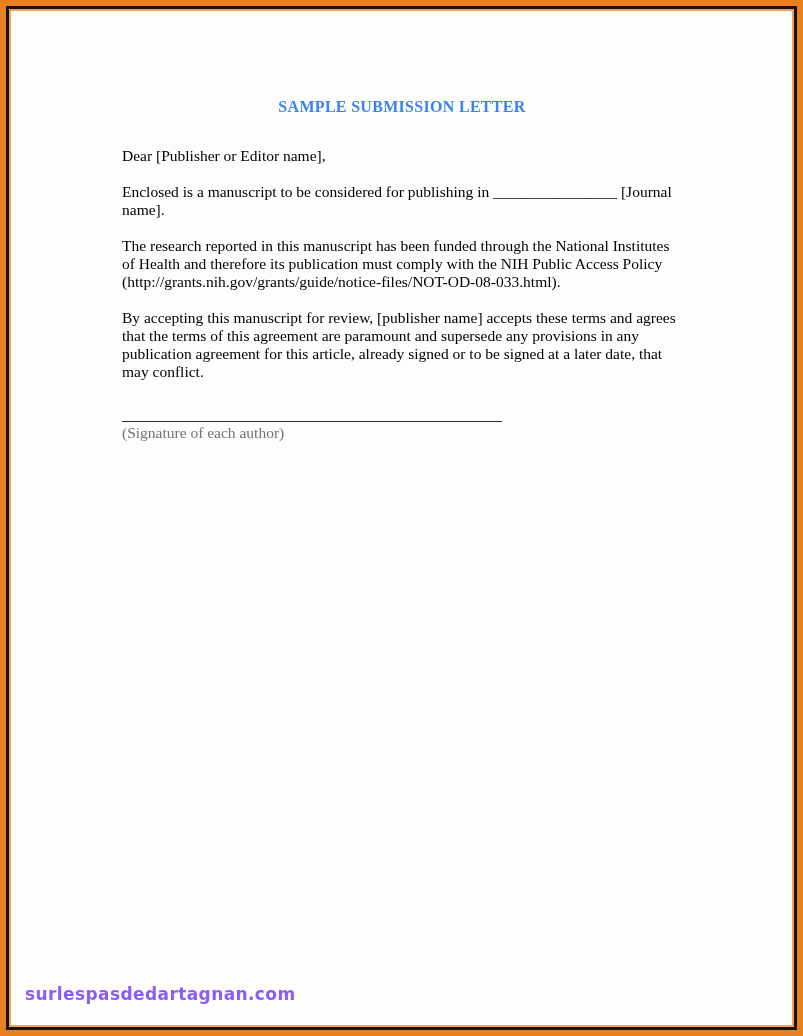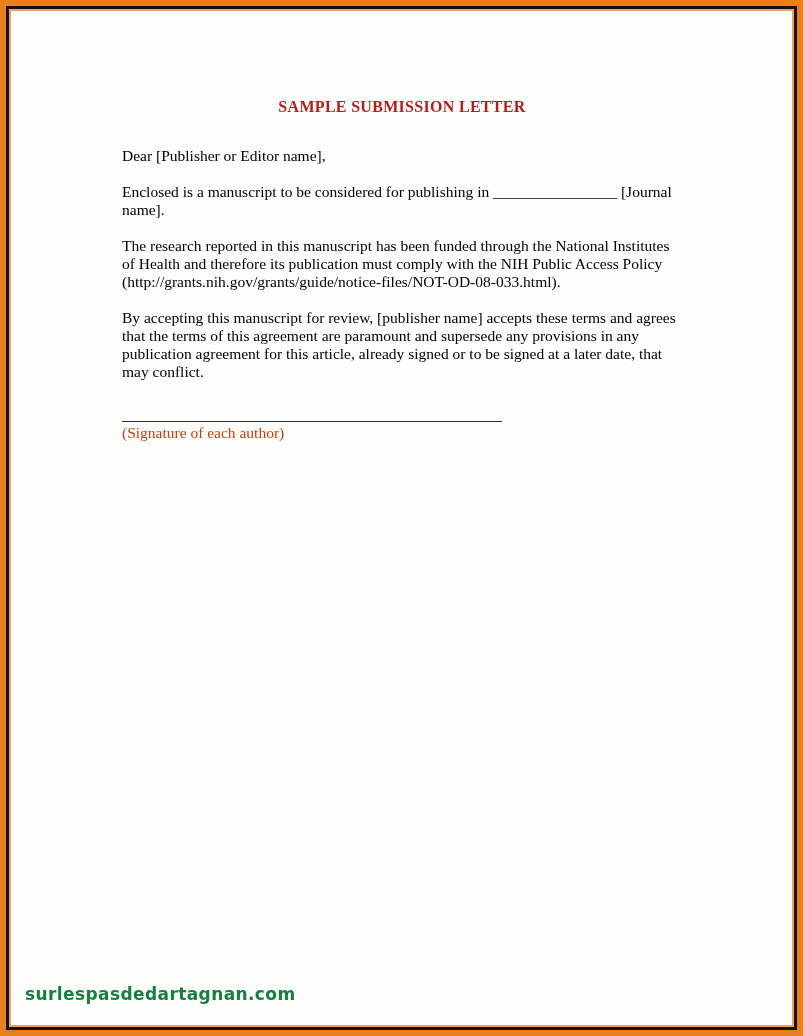--- a/index.html
+++ b/index.html
@@ -29,50 +29,50 @@
     width: 560px;
     padding-top: 87px;
     color: #272727;
   }
   .doc-title {
     font-size: 16px;
     line-height: 18px;
     font-weight: bold;
     text-align: center;
     letter-spacing: 0.3px;
-    color: #b91c1c;
+    color: #3b82f6;
     margin-bottom: 31px;
   }
   .para {
     font-size: 15.5px;
     line-height: 18px;
     white-space: pre-line;
     margin-bottom: 18px;
     color: #000000;
   }
   .signature-block { margin-top: 40px; }
   .signature-line {
     width: 380px;
     height: 0;
     border-bottom: 1.5px solid #2c2c2c;
     margin-bottom: 2px;
   }
   .signature-caption {
     font-size: 15.5px;
     line-height: 18px;
-    color: #c2410c;
+    color: #737373;
   }
   .watermark {
     position: absolute;
     left: 14px; top: 973px;
     font-family: "DejaVu Sans", sans-serif;
     font-size: 17px;
     font-weight: 600;
     letter-spacing: 0.4px;
-    color: #15803d;
+    color: #8b5cf6;
   }
 </style>
 </head>
 <body>
 
 <div class="frame-outer">
   <div class="frame-black">
     <div class="frame-inner">
 
       <div class="page-content">

